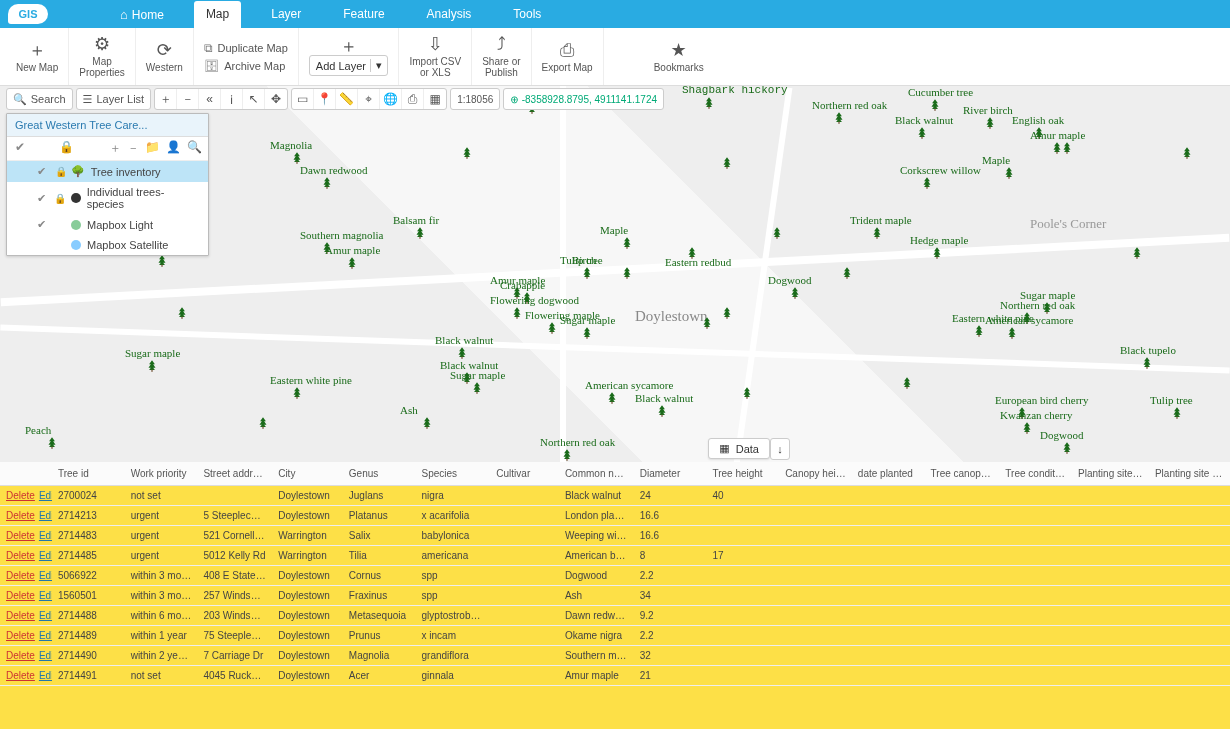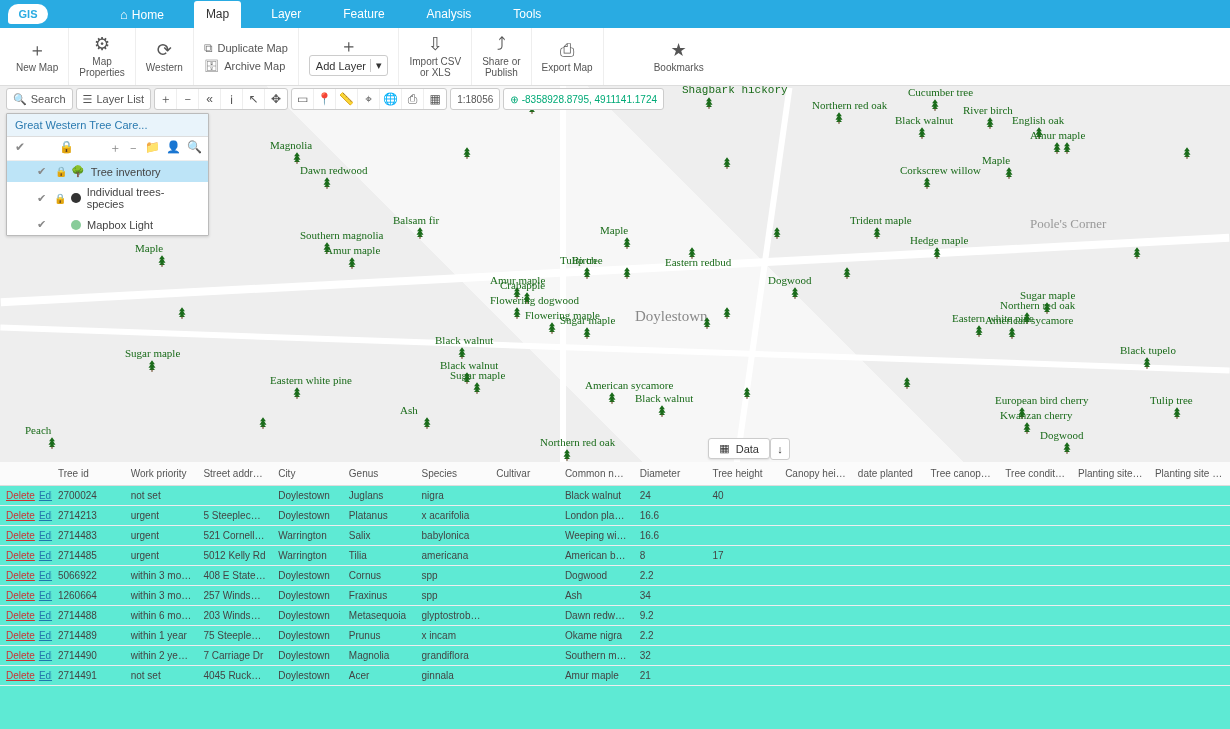--- a/index.html
+++ b/index.html
@@ -60,21 +60,21 @@
 .tree-marker { position:absolute; font-size:14px; color:#1a6b1a; text-align:center; line-height:1;}
 .tree-label { position:absolute; font-size:11px; color:#1a6b1a; font-family: Georgia, serif; white-space:nowrap;}
 .place-label { position:absolute; font-size:13px; color:#999; font-family: Georgia, serif;}
 .city-label { position:absolute; font-size:15px; color:#888; font-family: Georgia, serif;}
 
 
 .data-panel-btn { position:absolute; top: 438px; right: 460px; z-index:15; background:#fff; border:1px solid #ccc; border-radius:3px; padding:3px 10px; font-size:11px; display:flex; align-items:center; gap:6px; cursor:pointer; box-shadow:0 1px 2px rgba(0,0,0,0.1);}
 .data-panel-dl { position:absolute; top: 438px; right: 440px; z-index:15; background:#fff; border:1px solid #ccc; border-radius:3px; width:20px; height:22px; display:flex; align-items:center; justify-content:center; cursor:pointer; font-size:11px;}
 
 
-.data-table-wrap { position:absolute; top: 462px; left:0; right:0; bottom:0; background:#5eead4; overflow:hidden;}
+.data-table-wrap { position:absolute; top: 462px; left:0; right:0; bottom:0; background:#fde047; overflow:hidden;}
 table.data-table { width: 100%; border-collapse: collapse; font-size: 10px; table-layout:fixed;}
 .data-table th { text-align:left; padding: 6px 6px; color:#555; font-weight:normal; border-bottom:1px solid #ddd; background:#fbfbfb; white-space:nowrap; overflow:hidden; text-overflow:ellipsis;}
 .data-table td { padding: 4px 6px; border-bottom:1px solid #eee; color:#444; white-space:nowrap; overflow:hidden; text-overflow:ellipsis;}
 .row-actions { display:flex; gap:4px;}
 .row-actions .del { color:#c33; text-decoration:underline; cursor:pointer;}
 .row-actions .edit { color:#27a; text-decoration:underline; cursor:pointer;}
 
 .col-act{width:50px;} .col-id{width:70px;} .col-pri{width:70px;} .col-addr{width:72px;} .col-city{width:68px;} .col-gen{width:70px;} .col-spec{width:72px;} .col-cul{width:66px;} .col-com{width:72px;} .col-dia{width:70px;} .col-hgt{width:70px;} .col-can{width:70px;} .col-date{width:70px;} .col-conc{width:72px;} .col-cond{width:70px;} .col-pow{width:74px;} .col-side{width:78px;}
 
 svg.tree-svg{width:14px;height:14px;}
@@ -509,20 +509,26 @@
         <span class="chk">✔</span>
         <span class="lock">🔒</span>
         <span class="swatch" style="background:#333;border-radius:50%;"></span>
         <span>Individual trees-species</span>
       </div>
       <div class="layer-row lv2">
         <span class="chk">✔</span>
         <span class="lock"></span>
         <span class="swatch" style="background:#8c9;border-radius:50%;"></span>
         <span>Mapbox Light</span>
+      </div>
+      <div class="layer-row lv2">
+        <span class="chk"></span>
+        <span class="lock"></span>
+        <span class="swatch" style="background:#8cf;border-radius:50%;"></span>
+        <span>Mapbox Satellite</span>
       </div>
     </div>
 </div>
 
 <div class="data-panel-btn">
   <span>▦</span>
   <span>Data</span>
 </div>
 <div class="data-panel-dl">
   <span>↓</span>
@@ -672,21 +678,21 @@
           <td class="col-pow"></td>
           <td class="col-side"></td>
         </tr>
         <tr>
           <td class="col-act">
             <div class="row-actions">
               <span class="del">Delete</span>
               <span class="edit">Edit</span>
             </div>
           </td>
-          <td class="col-id">1260664</td>
+          <td class="col-id">1560501</td>
           <td class="col-pri">within 3 months</td>
           <td class="col-addr">257 Windsor W...</td>
           <td class="col-city">Doylestown</td>
           <td class="col-gen">Fraxinus</td>
           <td class="col-spec">spp</td>
           <td class="col-cul"></td>
           <td class="col-com">Ash</td>
           <td class="col-dia">34</td>
           <td class="col-hgt"></td>
           <td class="col-can"></td>

